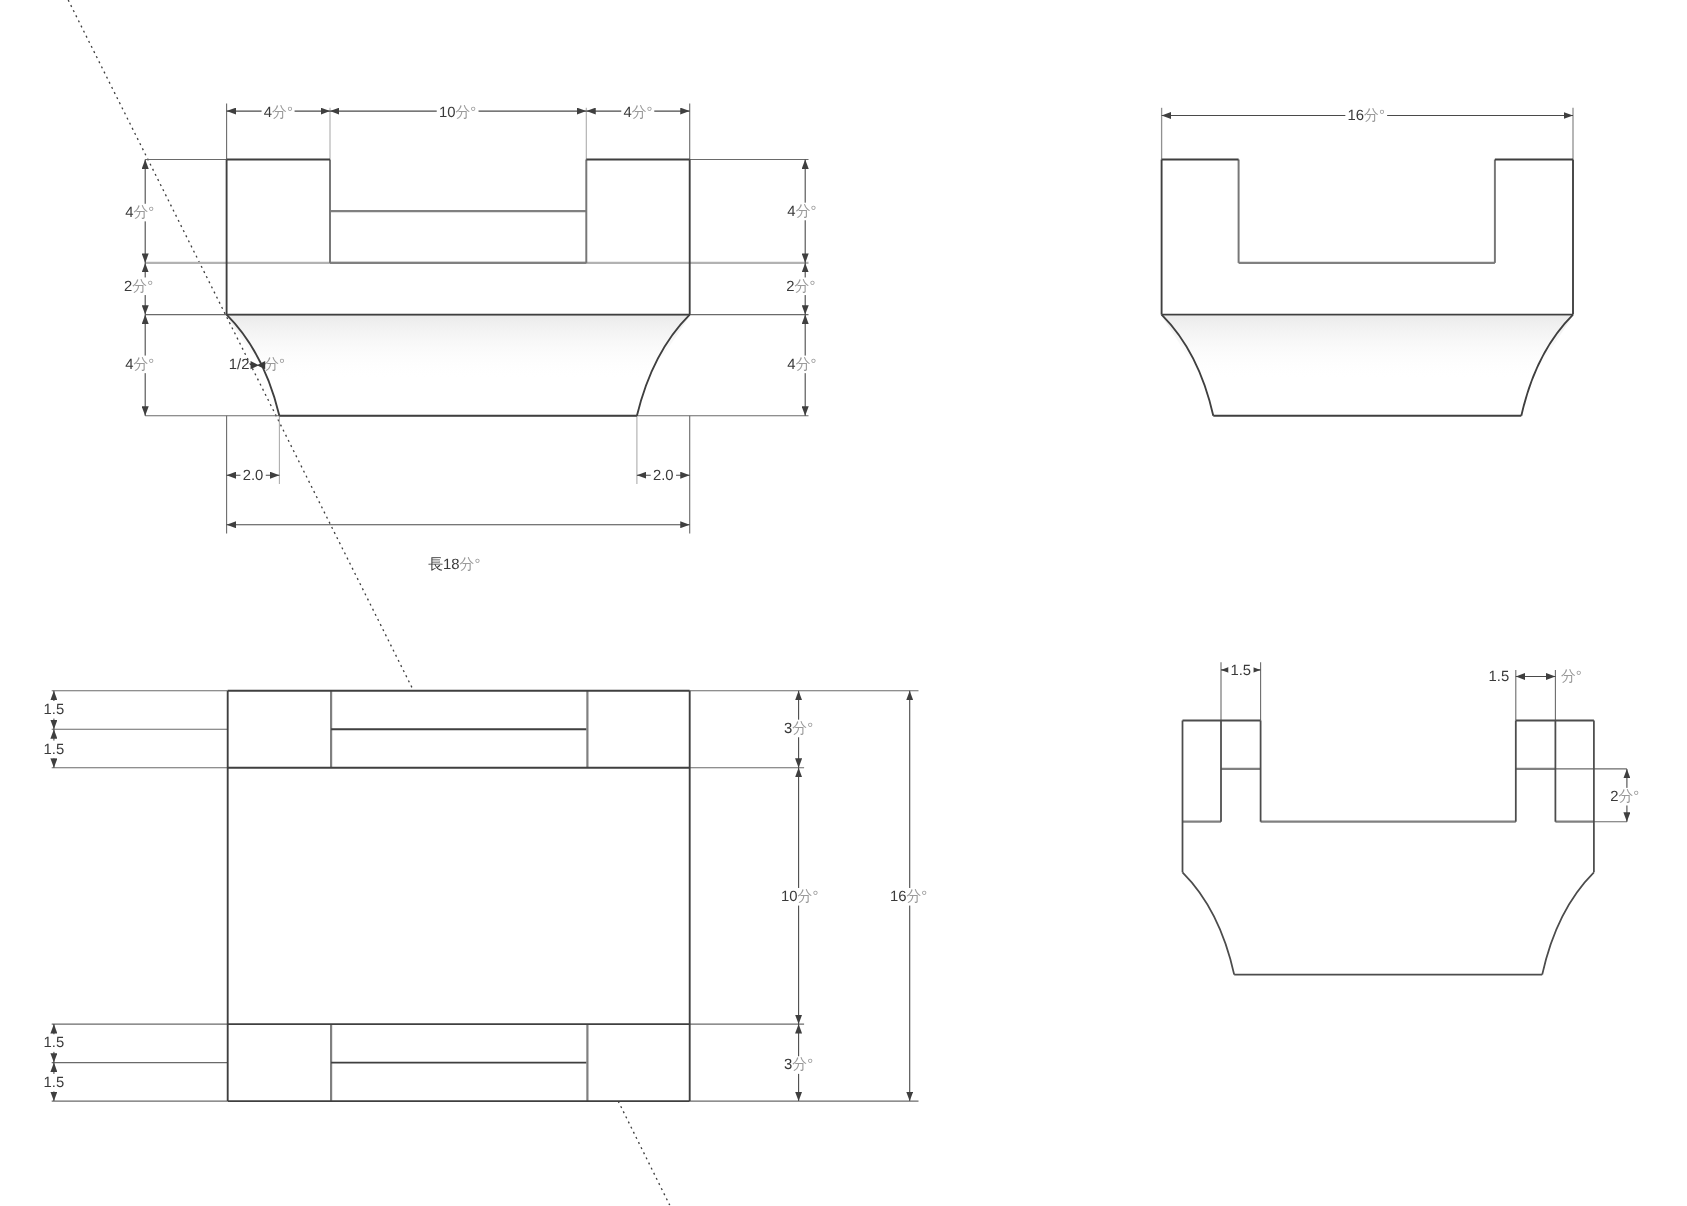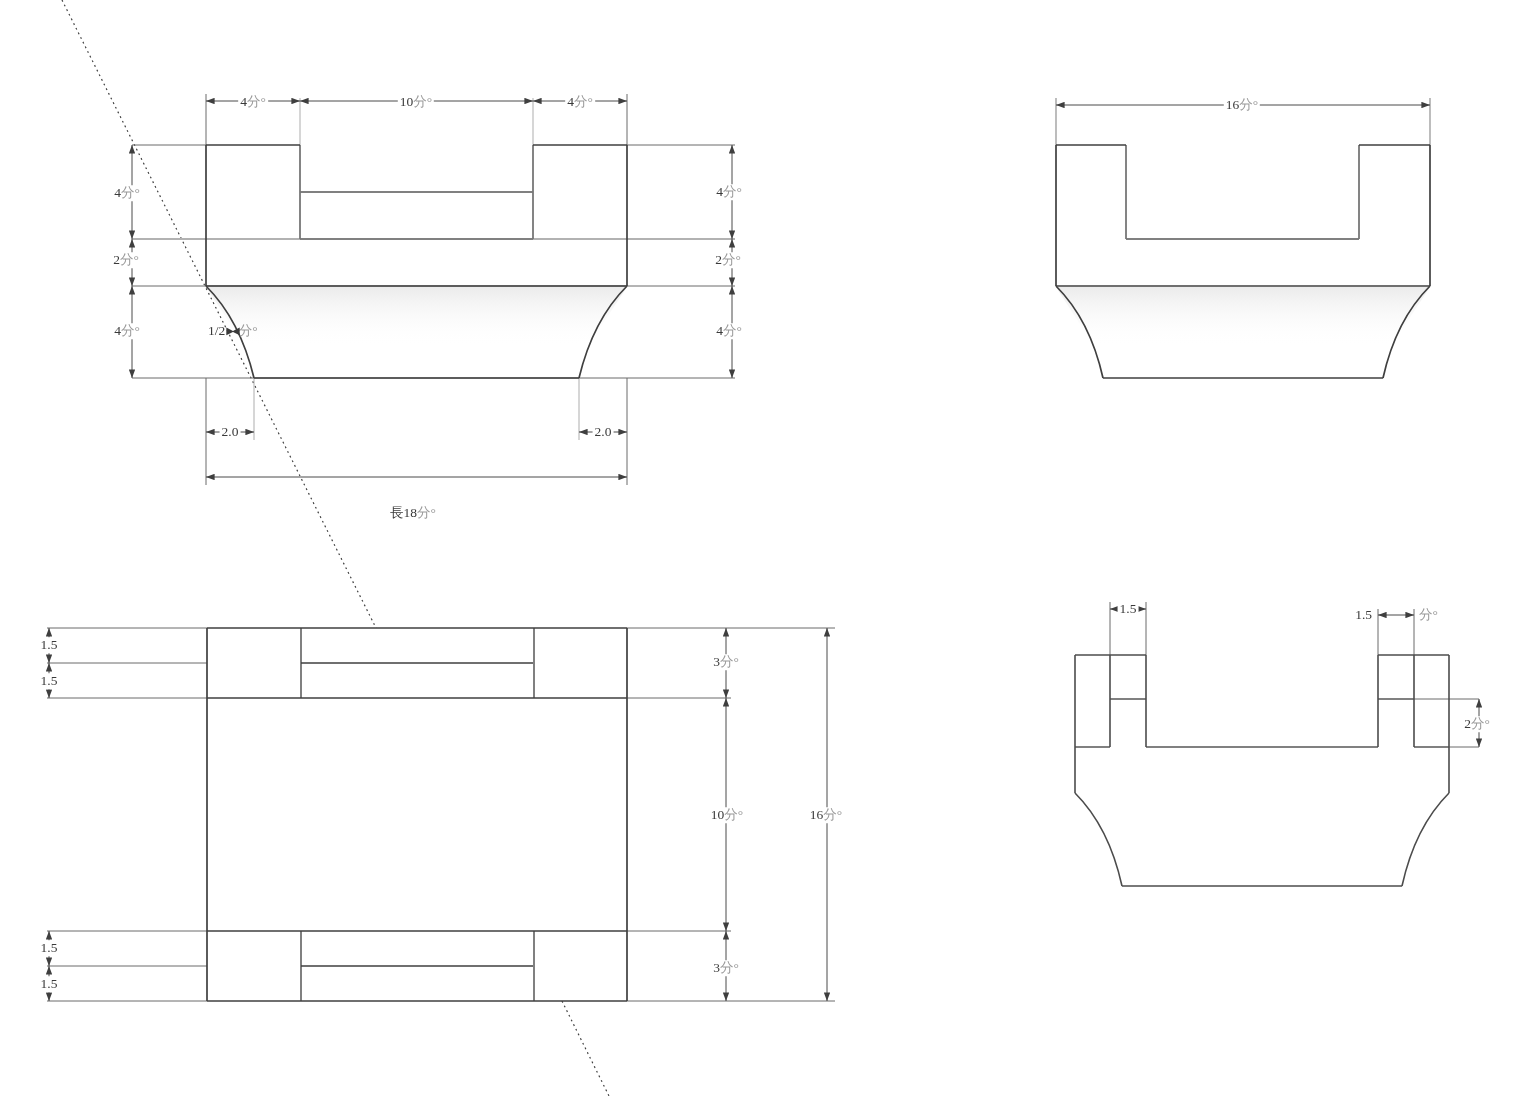--- a/index.html
+++ b/index.html
@@ -1,18 +1,18 @@
 <!DOCTYPE html>
 <html><head>
 <meta charset="utf-8">
 <style>
   html,body{margin:0;padding:0;background:#fff;}
   #canvas{
     position:relative;width:1534px;height:1096px;background:#ffffff;overflow:hidden;
-    font-family:Liberation Serif, serif;
+    font-family:Liberation Sans, sans-serif;
   }
   #drawing{position:absolute;left:0;top:0;}
   .lbl{
     position:absolute;transform:translate(-50%,-50%);
     font-size:13.5px;line-height:1.15;color:#3a3a3a;background:#fff;
     padding:0 2px;white-space:nowrap;z-index:5;
   }
   .lbl .u{color:#9a9a9a;}
   .lbl.nobg{background:transparent;}
   .lbl.alignL{transform:translate(0,-50%);}

